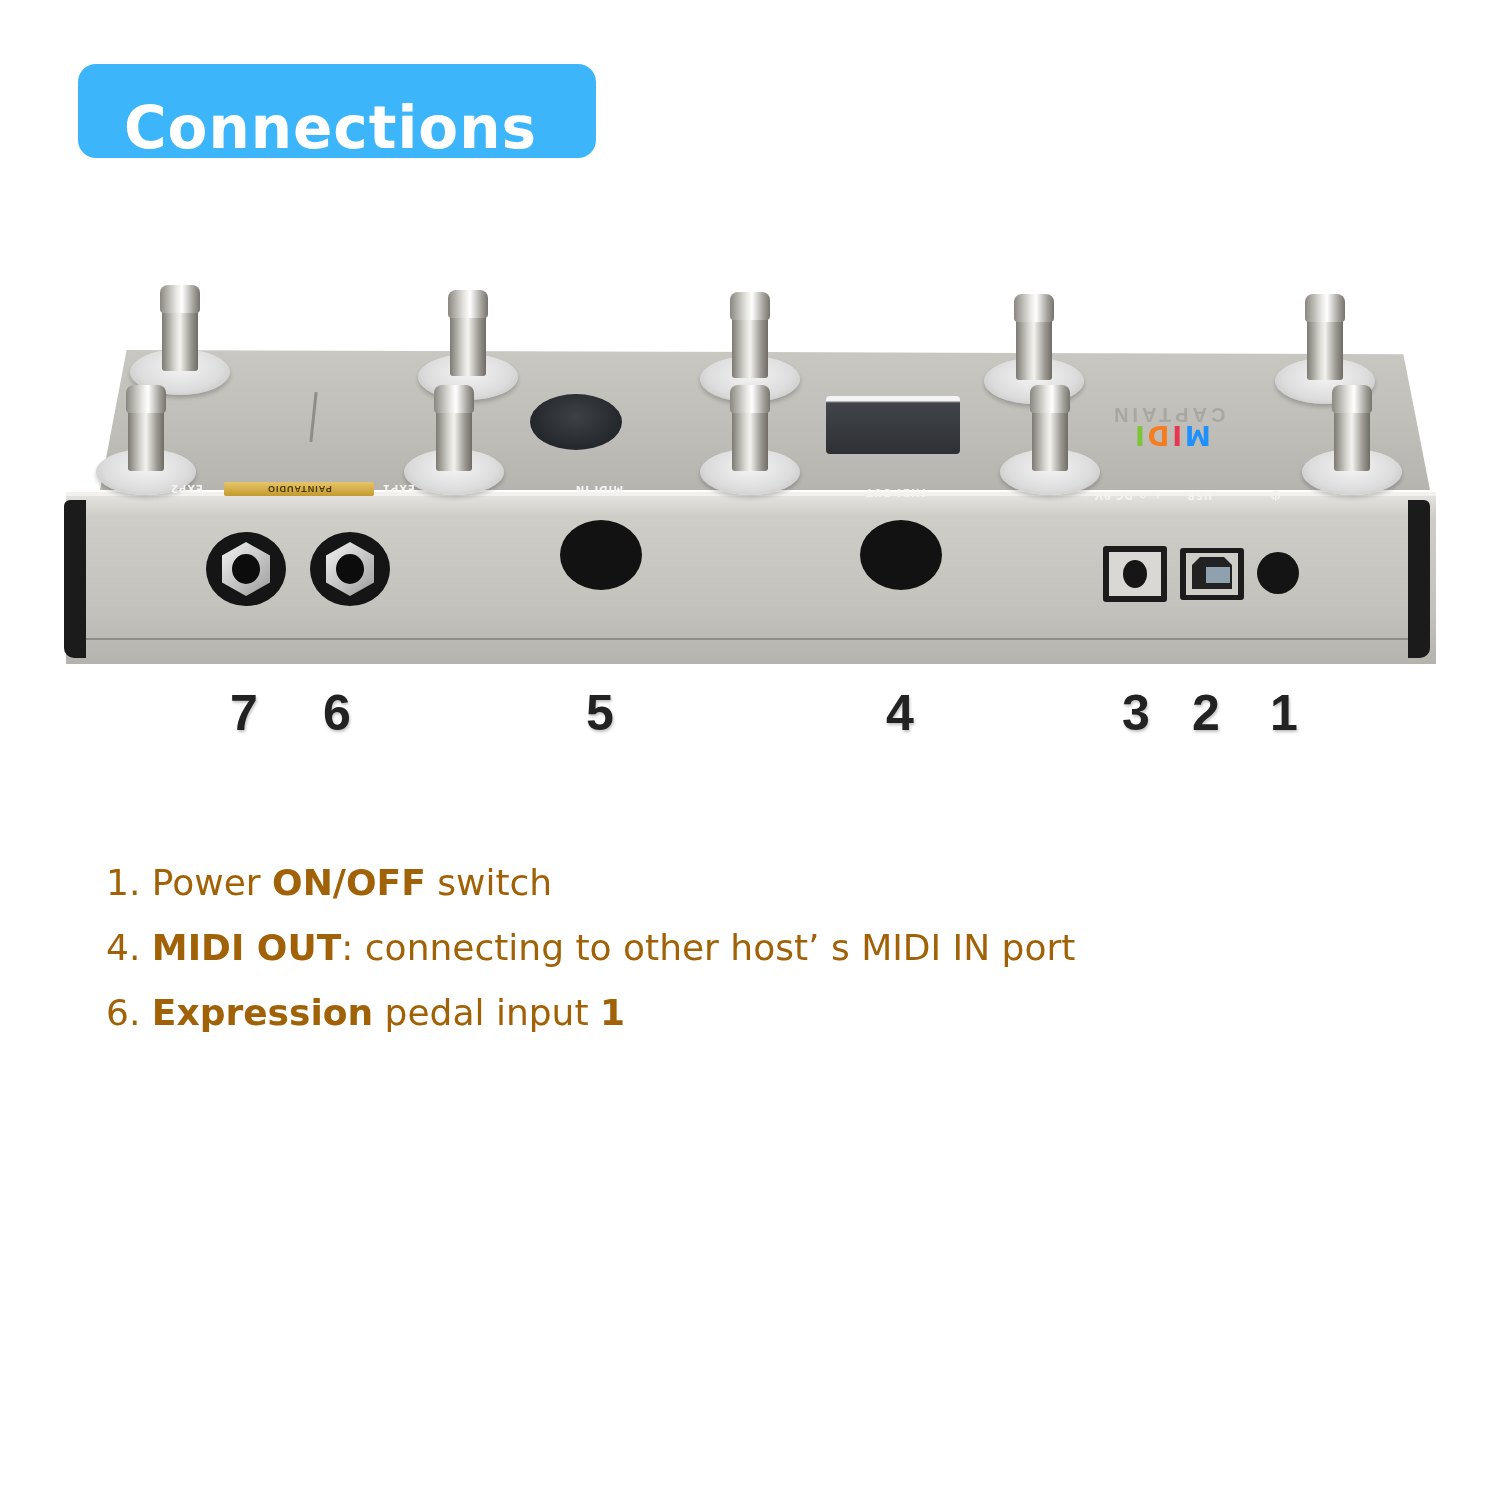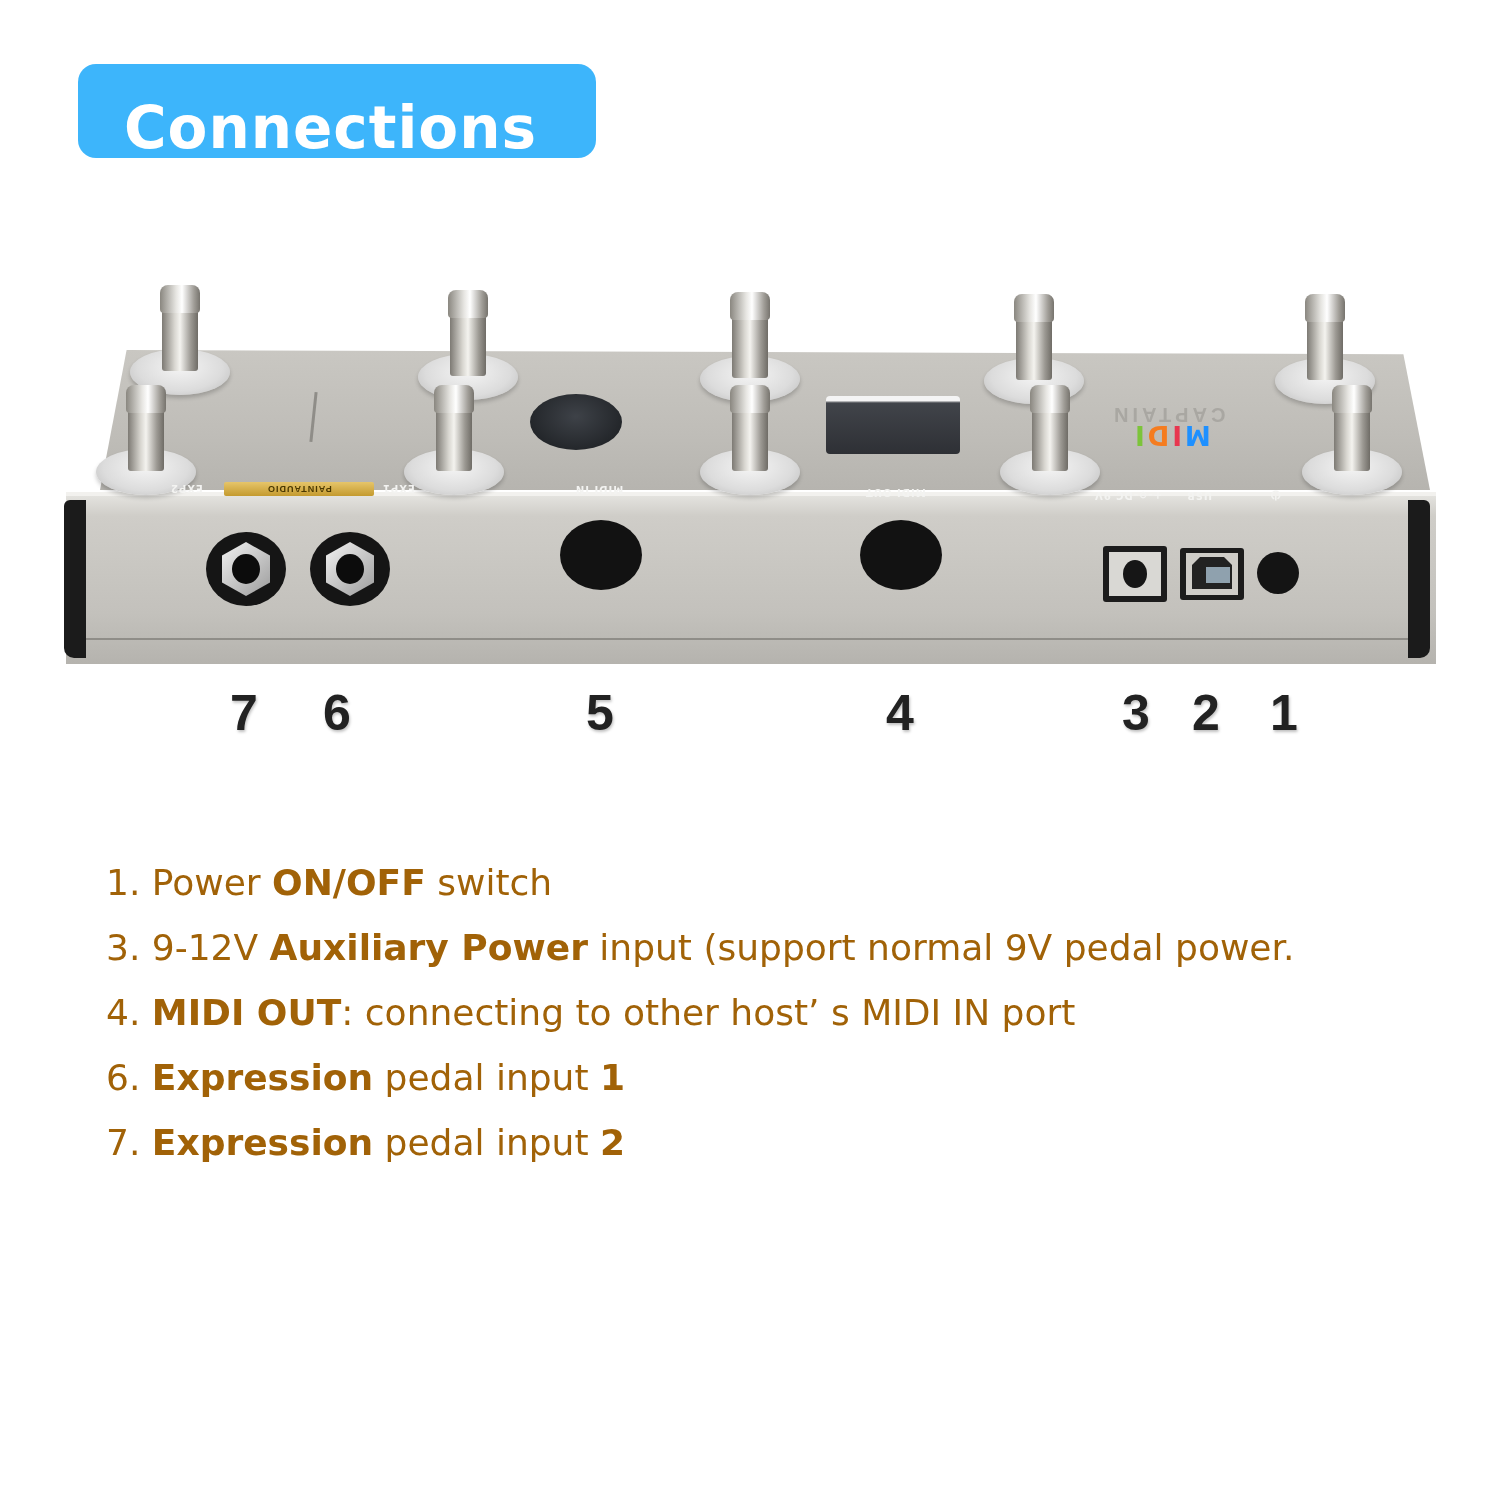--- a/index.html
+++ b/index.html
@@ -184,28 +184,20 @@
 <div class="num" style="left:1122px;">3</div>
 <div class="num" style="left:1192px;">2</div>
 <div class="num" style="left:1270px;">1</div>
 
 <div class="list">
   <div class="row">
     <span>1.</span>
     <span>Power </span><b>ON/OFF</b><span> switch</span>
   </div>
   <div class="row">
-    <span>3.</span>
-    <span>9-12V </span><b>Auxiliary Power</b><span> input (support normal 9V pedal power.</span>
-  </div>
-  <div class="row">
     <span>4.</span>
     <b>MIDI OUT</b><span>:  connecting to other host’ s  MIDI IN port</span>
   </div>
   <div class="row">
     <span>6.</span>
     <b>Expression</b><span> pedal input </span><b>1</b>
   </div>
-  <div class="row">
-    <span>7.</span>
-    <b>Expression</b><span> pedal input </span><b>2</b>
-  </div>
 </div>
 
 </body></html>

